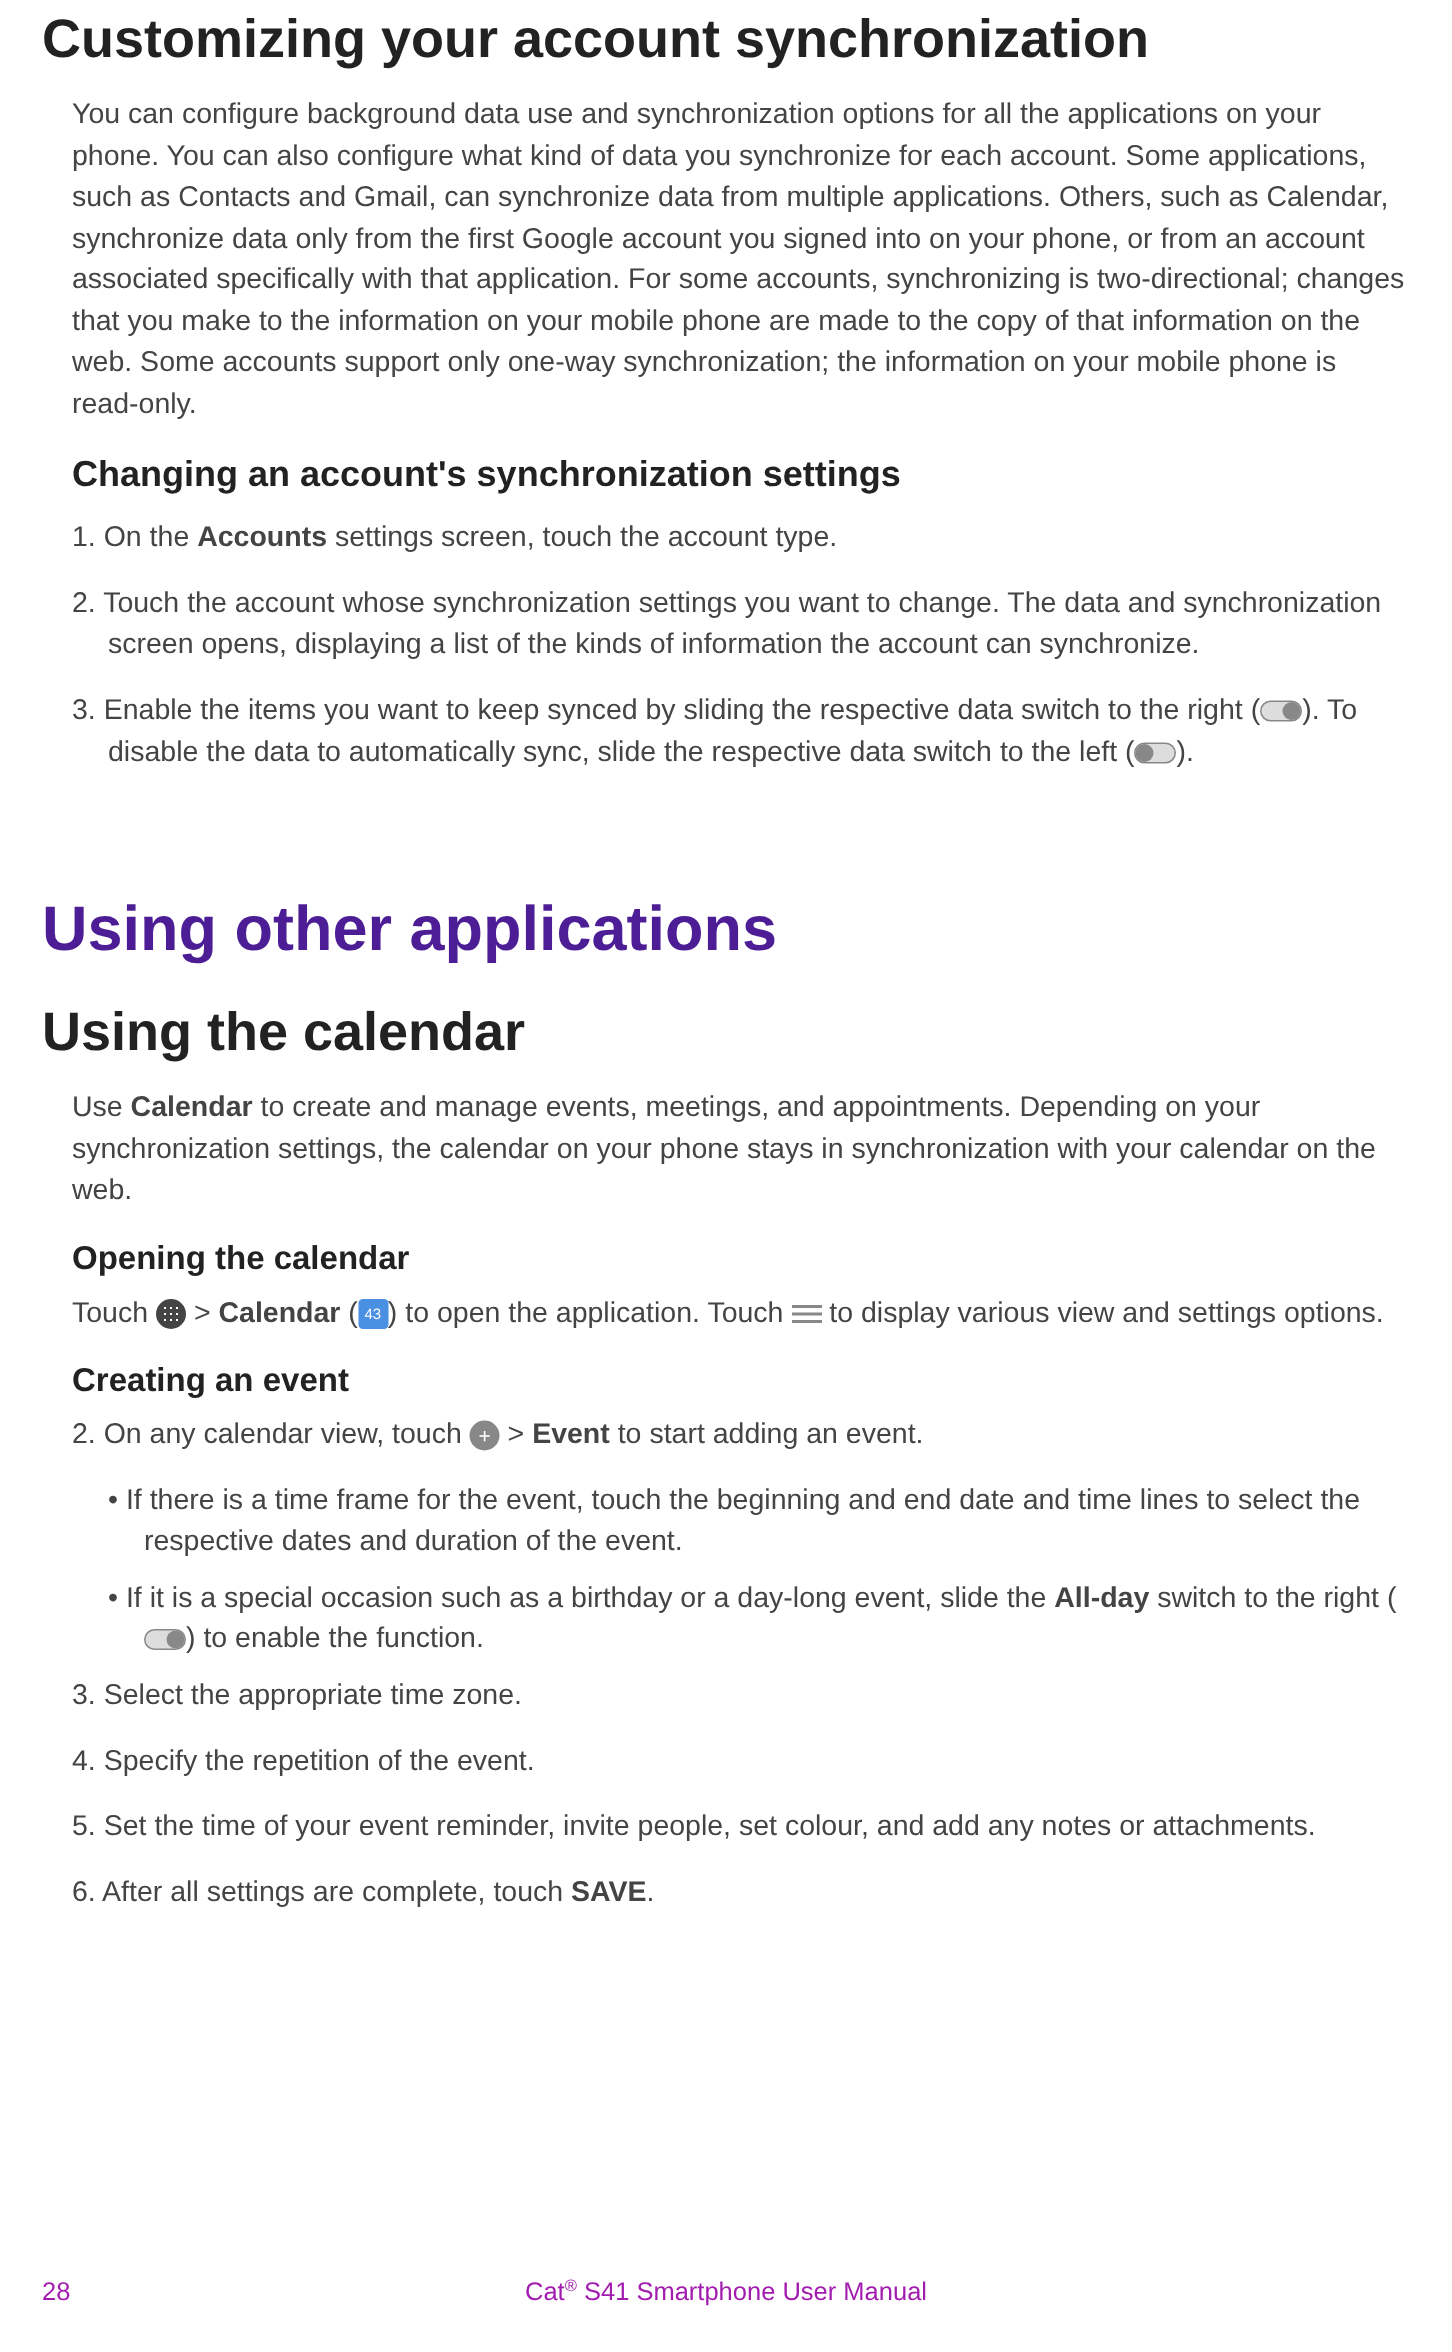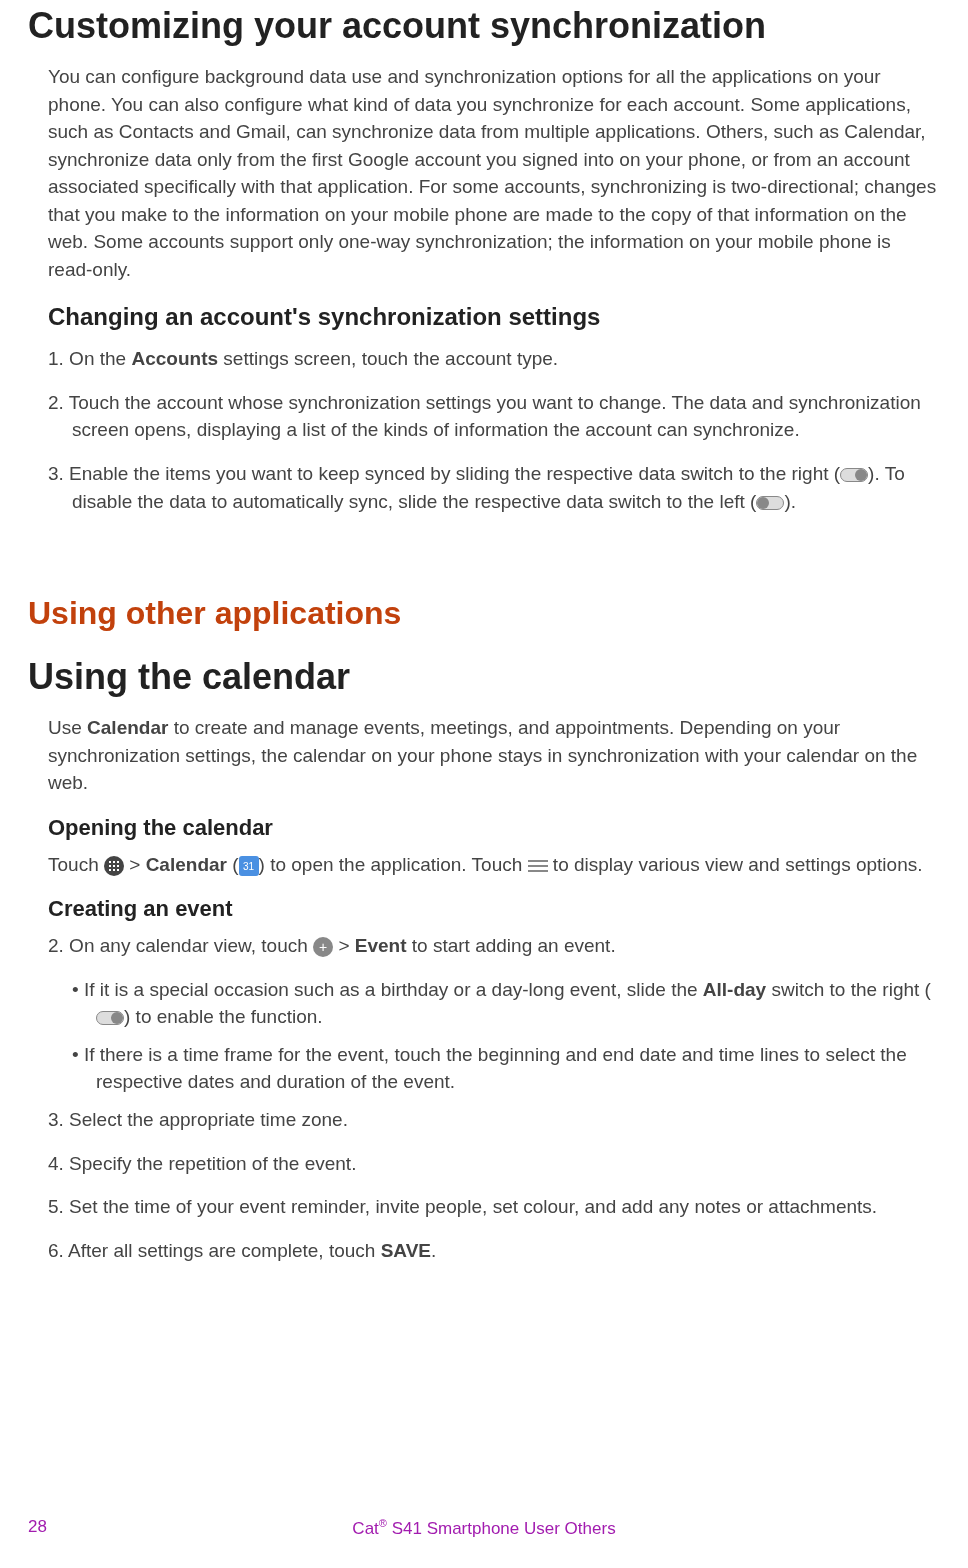--- a/index.html
+++ b/index.html
@@ -13,23 +13,23 @@
     padding: 5px 28px 0 28px;
   }
   .content-indent { padding-left: 20px; }
   .h1 {
     font-size: 36px;
     font-weight: 900;
     color: #222;
     margin-bottom: 16px;
   }
   .h1-big {
-    font-size: 32px;
+    font-size: 42px;
     font-weight: 900;
-    color: #c2410c;
+    color: #4c1d95;
     margin-top: 80px;
     margin-bottom: 24px;
   }
   .h2 {
     font-size: 24px;
     font-weight: 700;
     color: #222;
     margin-top: 20px;
     margin-bottom: 14px;
   }
@@ -181,42 +181,42 @@
 
 <h2 class="h1">Using the calendar</h2>
 <div class="content-indent">
   <p class="para">
     <span>Use </span><span class="bold">Calendar</span><span> to create and manage events, meetings, and appointments. Depending on your synchronization settings, the calendar on your phone stays in synchronization with your calendar on the web.</span>
   </p>
 
   <h3 class="h3">Opening the calendar</h3>
 
   <p class="para">
-    <span>Touch </span><span class="circle-grid"></span><span> &gt; </span><span class="bold">Calendar</span><span> (</span><span class="cal-icon">31</span><span>) to open the application. Touch </span><span class="menu-lines"><span></span><span></span><span></span></span><span> to display various view and settings options.</span>
+    <span>Touch </span><span class="circle-grid"></span><span> &gt; </span><span class="bold">Calendar</span><span> (</span><span class="cal-icon">43</span><span>) to open the application. Touch </span><span class="menu-lines"><span></span><span></span><span></span></span><span> to display various view and settings options.</span>
   </p>
 
   <h3 class="h3">Creating an event</h3>
 
   <p class="step">
     <span>2. On any calendar view, touch </span><span class="plus-circle">+</span><span> &gt; </span><span class="bold">Event</span><span> to start adding an event.</span>
   </p>
 
+
+  <p class="sub-bullet">•  If there is a time frame for the event, touch the beginning and end date and time lines to select the respective dates and duration of the event.</p>
 
   <p class="sub-bullet">
     <span>•  If it is a special occasion such as a birthday or a day-long event, slide the </span><span class="bold">All-day</span><span> switch to the right (</span><span class="icon-inline toggle on"></span><span>) to enable the function.</span>
   </p>
-
-  <p class="sub-bullet">•  If there is a time frame for the event, touch the beginning and end date and time lines to select the respective dates and duration of the event.</p>
 
   <p class="step">3. Select the appropriate time zone.</p>
   <p class="step">4. Specify the repetition of the event.</p>
   <p class="step">5. Set the time of your event reminder, invite people, set colour, and add any notes or attachments.</p>
   <p class="step">
     <span>6. After all settings are complete, touch </span><span class="bold">SAVE</span><span>.</span>
   </p>
 </div>
 
 <div class="footer">
   <span class="pg">28</span>
   <span class="title">
-    <span>Cat</span><sup>®</sup><span> S41 Smartphone User Others</span>
+    <span>Cat</span><sup>®</sup><span> S41 Smartphone User Manual</span>
   </span>
 </div>
 
 </body></html>

